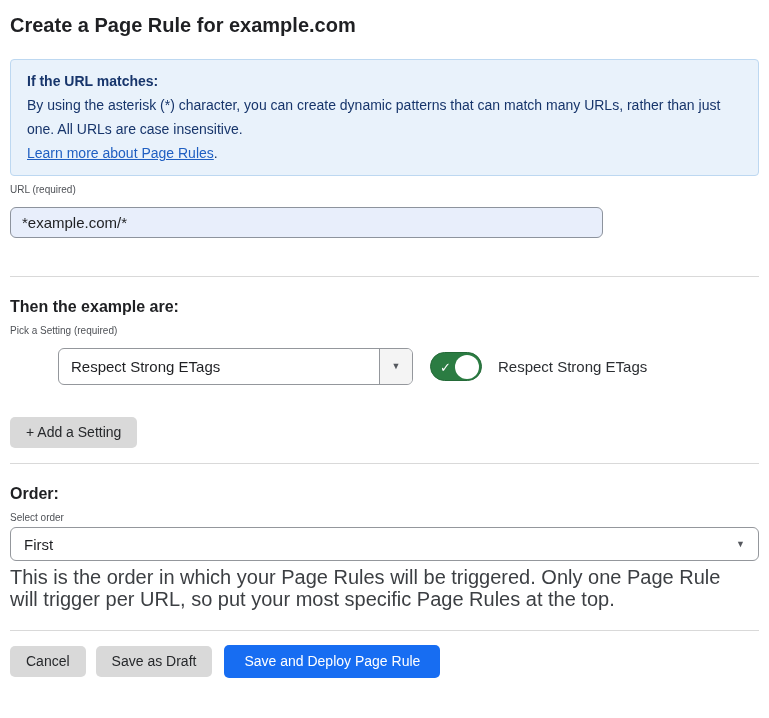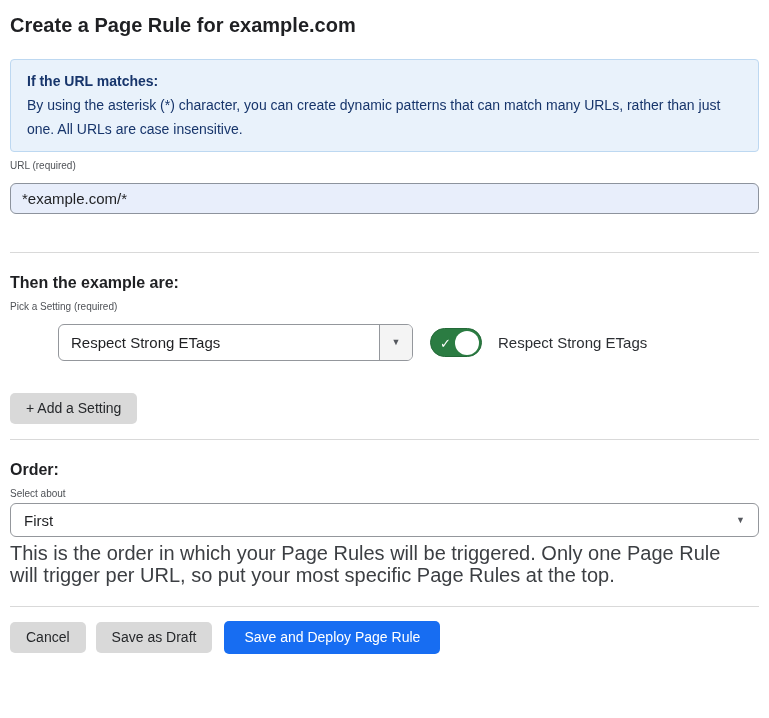--- a/index.html
+++ b/index.html
@@ -37,21 +37,21 @@
   }
   .field-label {
     display: block;
     margin-top: 5px;
     font-size: 10px;
     color: #4f5257;
     line-height: 18px;
   }
   .url-input {
     display: block;
-    width: 749px;
+    width: 593px;
     height: 31px;
     margin-top: 8px;
     background: #e8eefb;
     border: 1px solid #8d939d;
     border-radius: 6px;
     padding: 0 11px;
     font-family: "Liberation Sans", sans-serif;
     font-size: 15px;
     color: #1f2023;
     outline: none;
@@ -197,20 +197,21 @@
 </head>
 <body>
 
 
 
 <h1 class="page-title">Create a Page Rule for example.com</h1>
 
 <div class="info-box">
   <div class="info-heading">If the URL matches:</div>
   <div class="info-body">By using the asterisk (*) character, you can create dynamic patterns that can match many URLs, rather than just one. All URLs are case insensitive.</div>
+  <div><a class="info-link">Learn more about Page Rules</a><span>.</span></div>
 </div>
 
 <label class="field-label">URL (required)</label>
 <input class="url-input" type="text" value="*example.com/*" style="">
 
 <hr class="divider divider-1">
 
 <h2 class="section-heading">Then the example are:</h2>
 
 <label class="field-label">Pick a Setting (required)</label>
@@ -230,21 +231,21 @@
     <span class="toggle-label">Respect Strong ETags</span>
   </div>
 </div>
 
 <button class="btn btn-gray add-setting-btn">+ Add a Setting</button>
 
 <hr class="divider divider-2">
 
 <h2 class="section-heading">Order:</h2>
 
-<label class="field-label">Select about</label>
+<label class="field-label">Select order</label>
 
 <div class="order-select">
   <span>First</span>
   <span class="chev">▼</span>
 </div>
 
 <p class="help-text">This is the order in which your Page Rules will be triggered. Only one Page Rule will trigger per URL, so put your most specific Page Rules at the top.</p>
 
 <hr class="divider divider-3">
 

